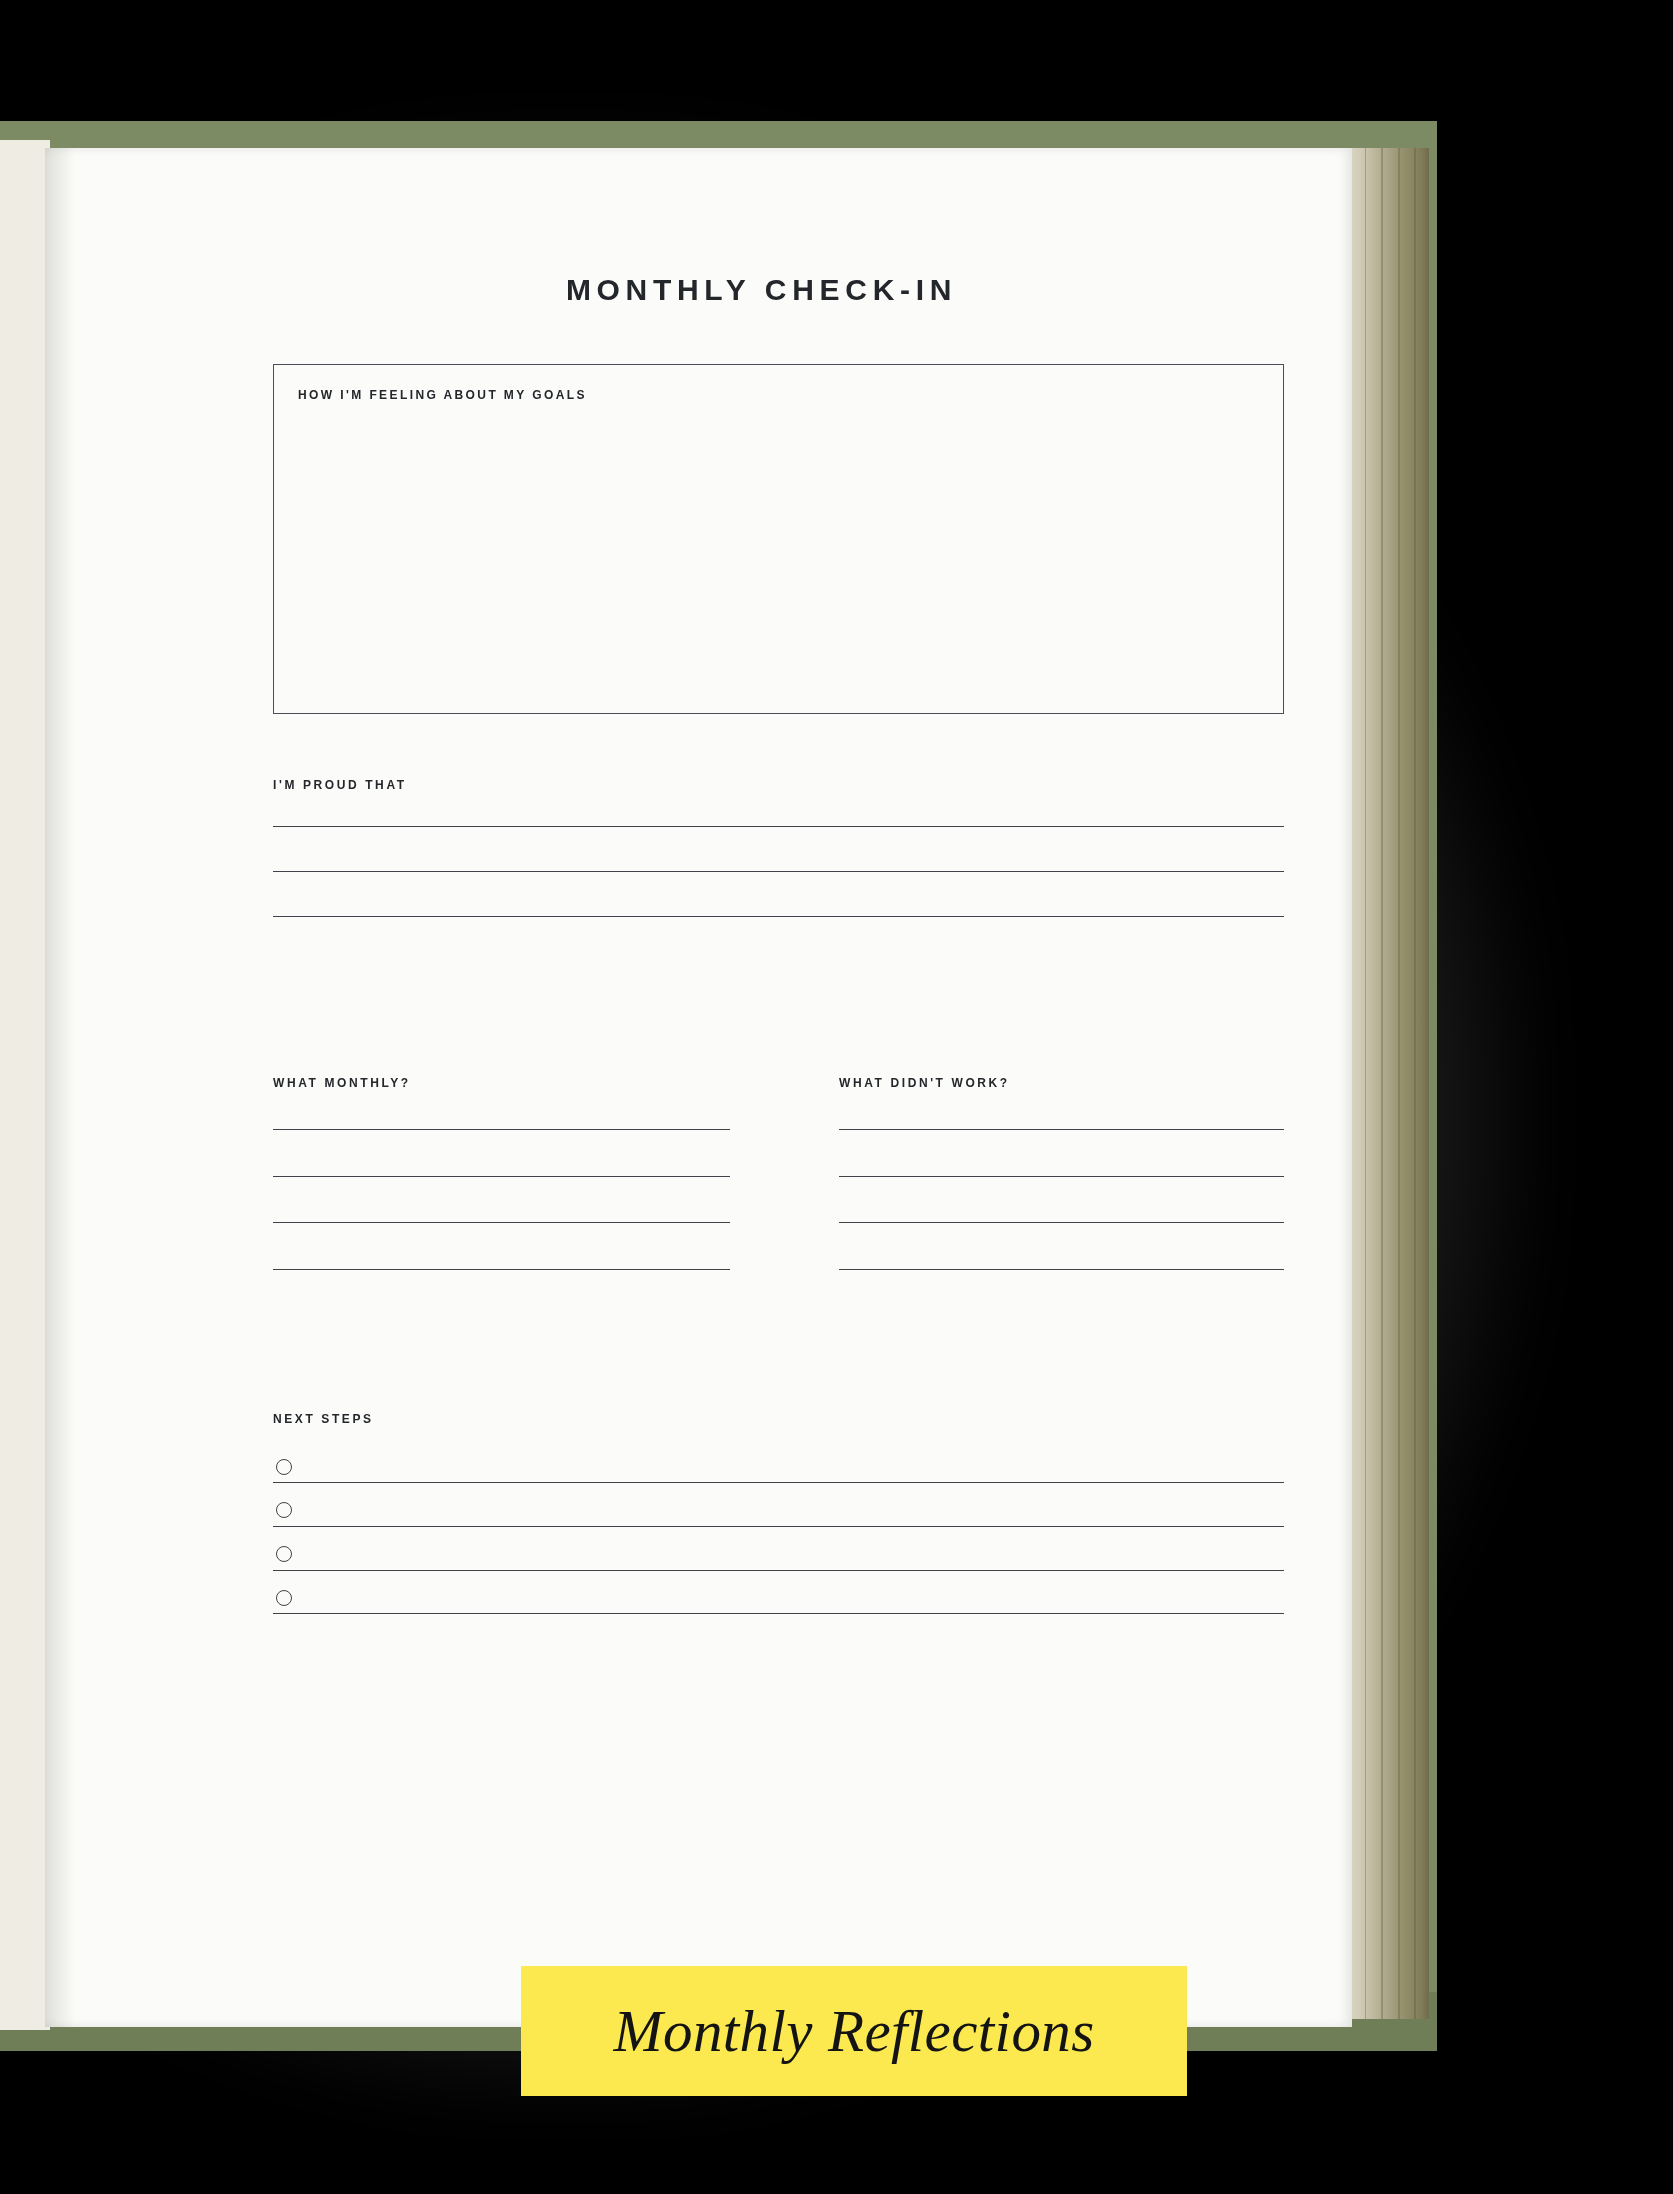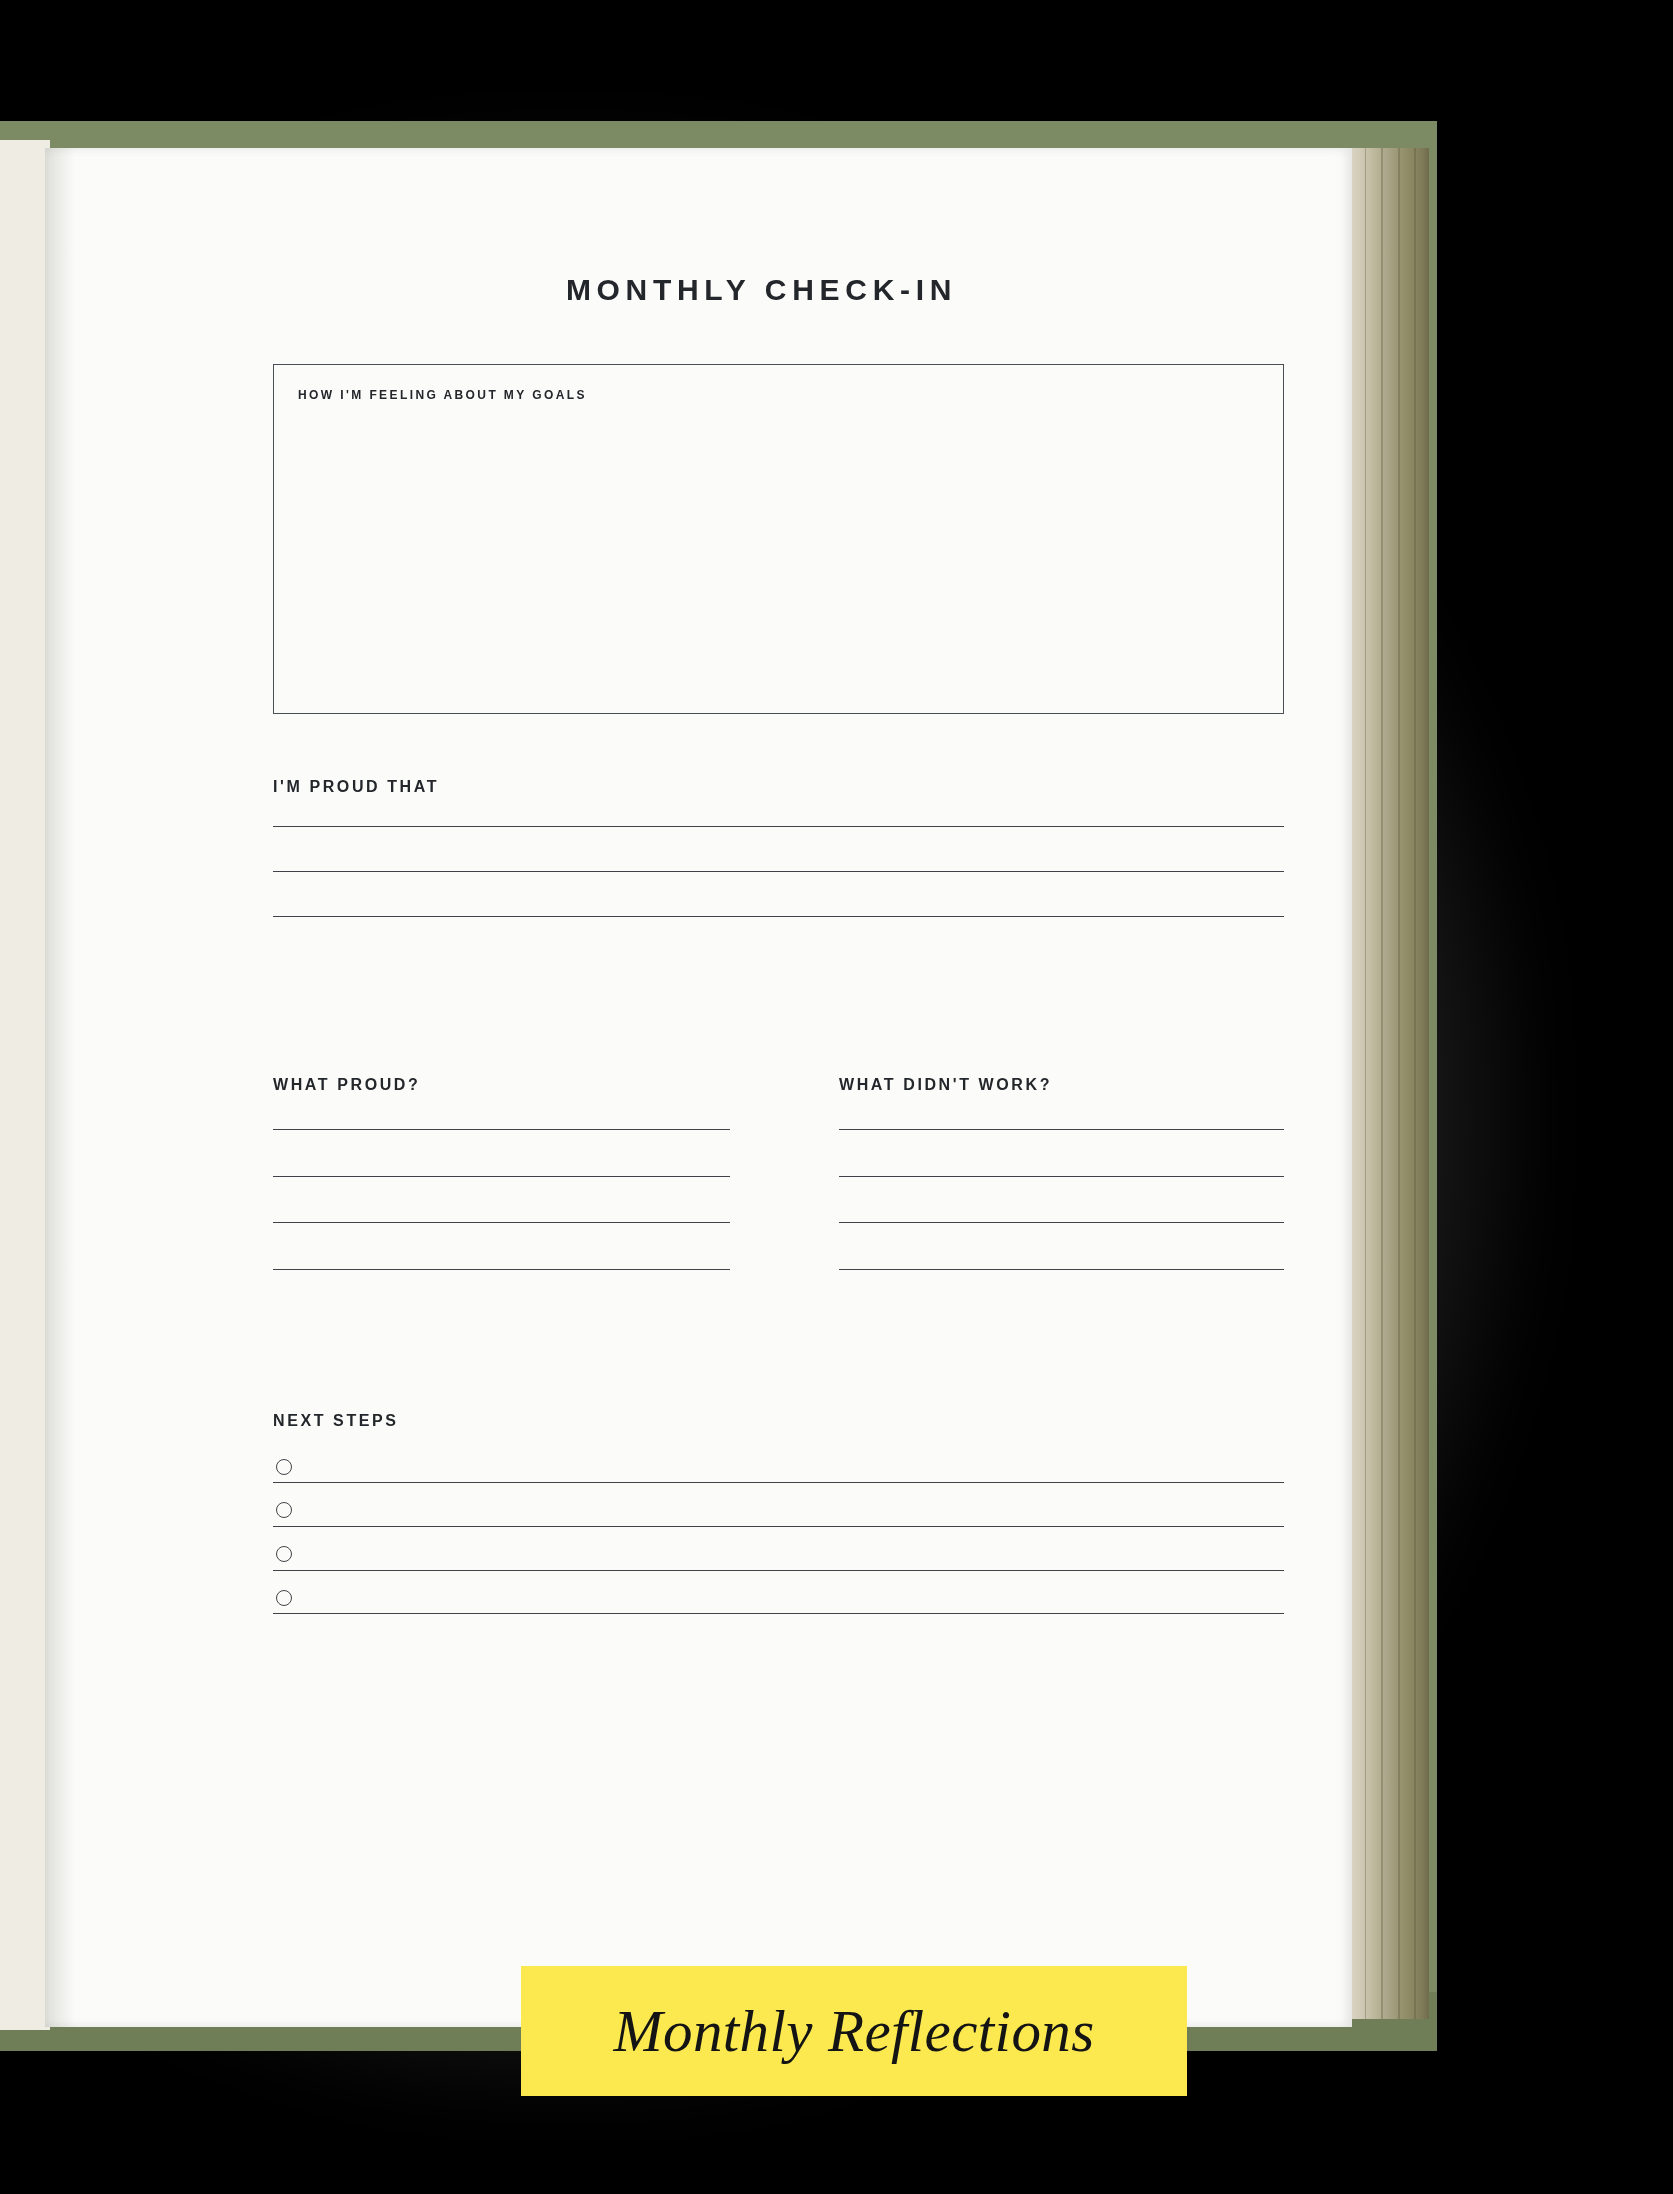--- a/index.html
+++ b/index.html
@@ -144,21 +144,21 @@
     left: 72px;
     top: 240px;
     font-size: 12px;
     font-weight: bold;
     letter-spacing: 2.4px;
     color: #23262a;
   }
 
   .section-label {
     position: absolute;
-    font-size: 16px;
+    font-size: 12px;
     font-weight: bold;
     letter-spacing: 2.6px;
     color: #23262a;
   }
 
   .rule {
     position: absolute;
     height: 1.1px;
     background: #3f4349;
   }
@@ -219,21 +219,21 @@
       <div class="page-title">MONTHLY CHECK-IN</div>
 
       <div class="feelings-box"></div>
       <div class="feelings-label">HOW I'M FEELING ABOUT MY GOALS</div>
 
       <div class="section-label" style="left:47px; top:630px;">I'M PROUD THAT</div>
       <div class="rule" style="left:47px; top:678px; width:1011px;"></div>
       <div class="rule" style="left:47px; top:723px; width:1011px;"></div>
       <div class="rule" style="left:47px; top:768px; width:1011px;"></div>
 
-      <div class="section-label" style="left:47px; top:928px;">WHAT PROUD?</div>
+      <div class="section-label" style="left:47px; top:928px;">WHAT MONTHLY?</div>
       <div class="rule" style="left:47px; top:981px; width:457px;"></div>
       <div class="rule" style="left:47px; top:1028px; width:457px;"></div>
       <div class="rule" style="left:47px; top:1074px; width:457px;"></div>
       <div class="rule" style="left:47px; top:1121px; width:457px;"></div>
 
       <div class="section-label" style="left:613px; top:928px;text-align:right;">WHAT DIDN'T WORK?</div>
       <div class="rule" style="left:613px; top:981px; width:445px;"></div>
       <div class="rule" style="left:613px; top:1028px; width:445px;"></div>
       <div class="rule" style="left:613px; top:1074px; width:445px;"></div>
       <div class="rule" style="left:613px; top:1121px; width:445px;"></div>

